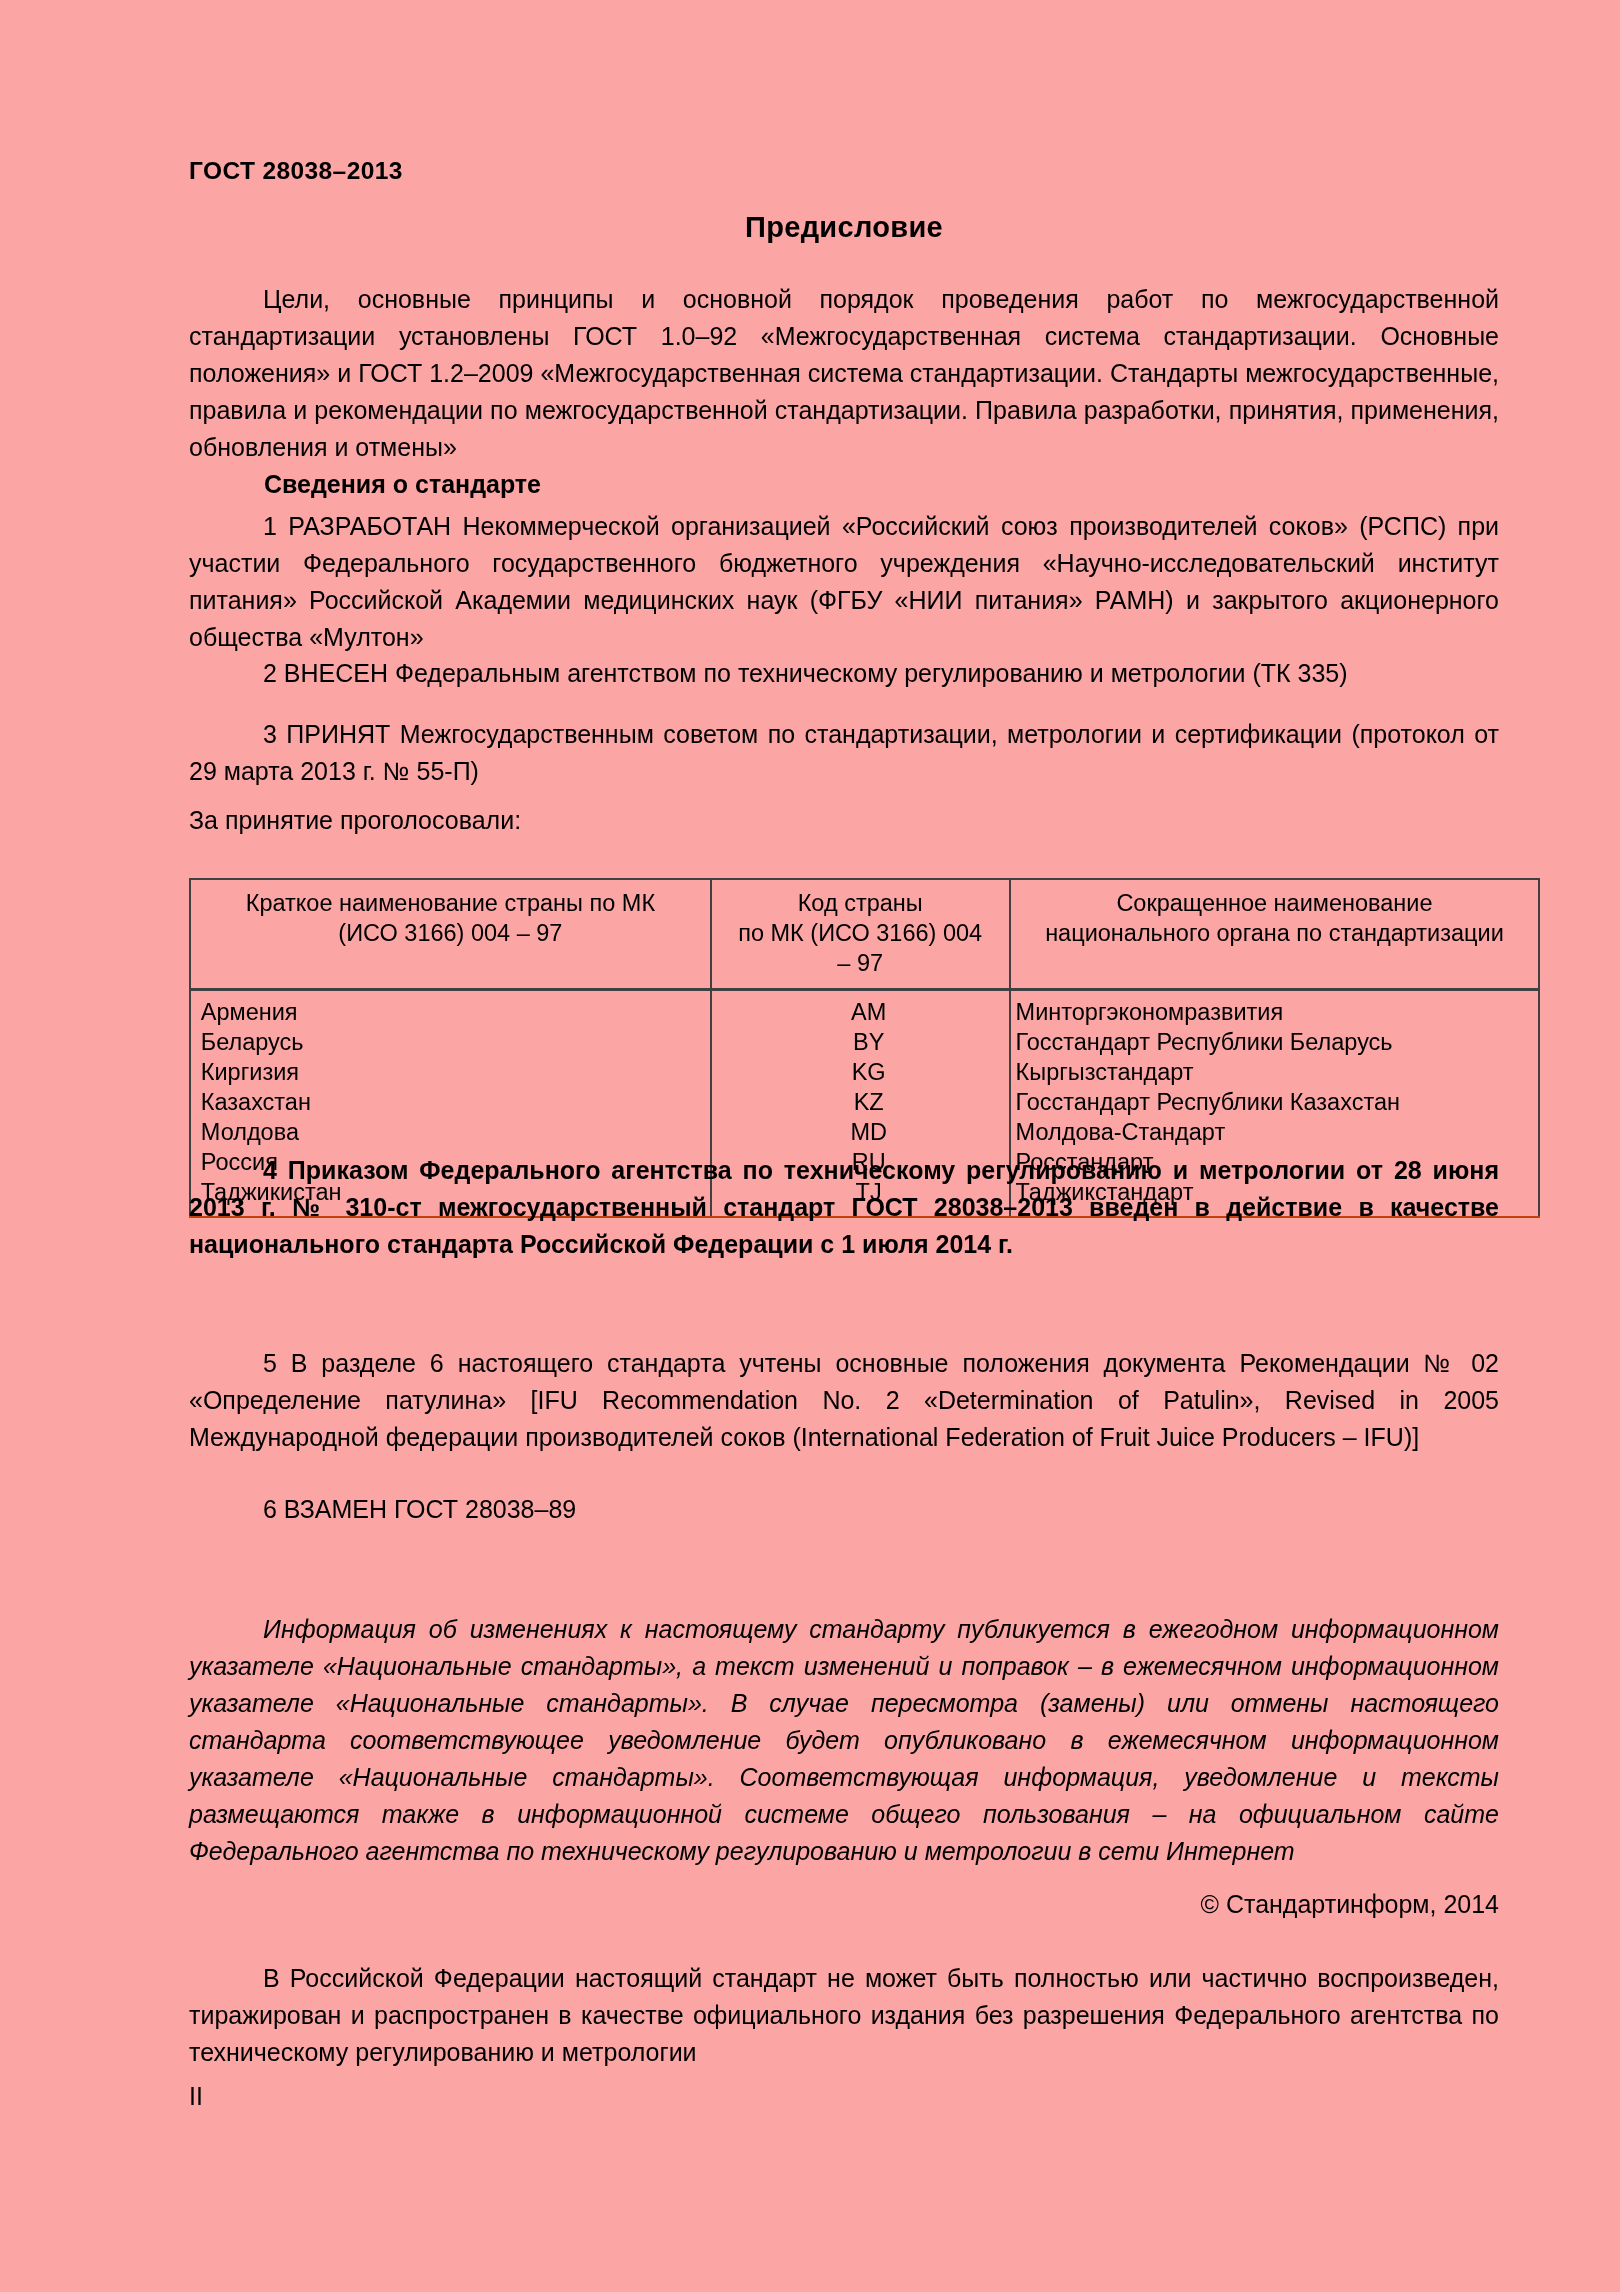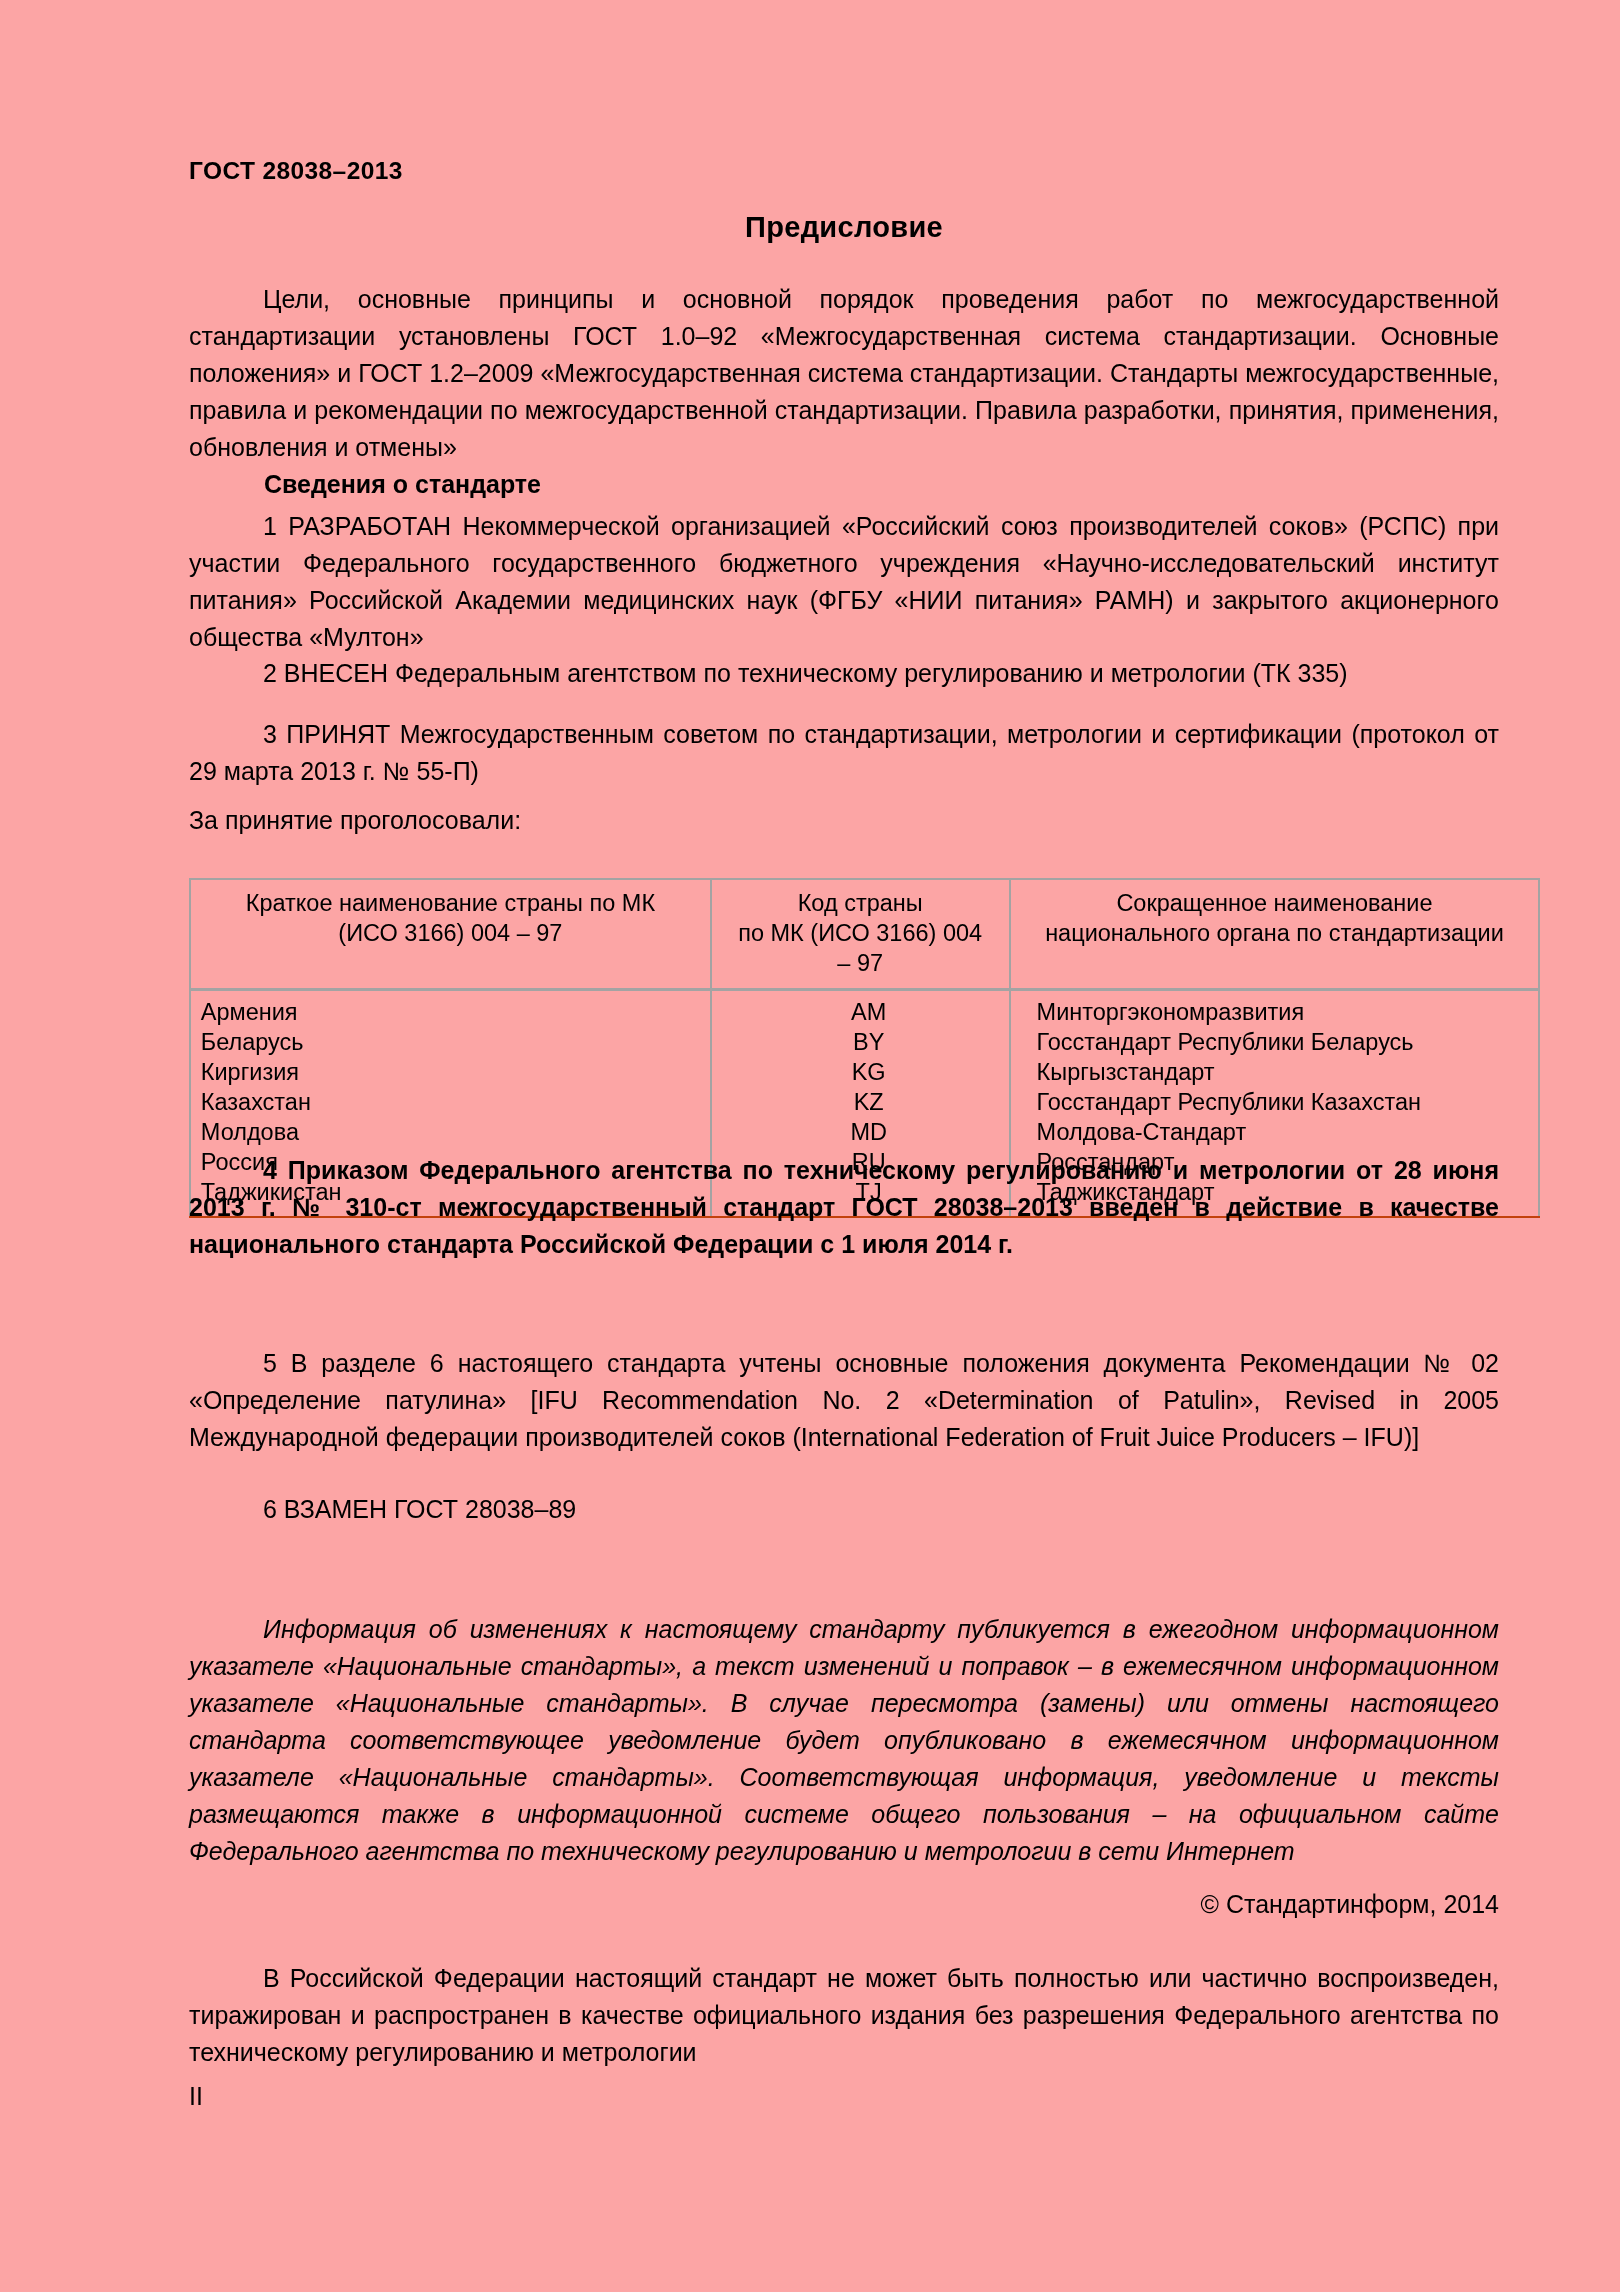--- a/index.html
+++ b/index.html
@@ -94,21 +94,21 @@
     left: 189px;
     top: 878px;
     width: 1311px;
     border-collapse: collapse;
     table-layout: fixed;
     font-size: 23.5px;
     line-height: 30px;
   }
   .vote-table th,
   .vote-table td {
-    border: 2px solid #a3a3a3;
+    border: 2px solid #404040;
     padding: 0;
     vertical-align: top;
     font-weight: normal;
   }
   .vote-table thead th {
     text-align: center;
     padding: 7.8px 5.9px 9.8px 5.9px;
     border-bottom-width: 3.9px;
   }
   .vote-table thead th.col-country { width: 507px; }
@@ -122,21 +122,21 @@
     height: 30px;
     margin-top: 32px;
   }
   .vote-table tbody tr:first-child td { padding-top: 6.9px; }
   .vote-table tbody tr:last-child  td { padding-bottom: 8.8px; }
   .vote-table tbody td.code {
     text-align: center;
     padding-left: 17px;
   }
   .vote-table tbody td.body-name {
-    padding-left: 26px;
+    padding-left: 5px;
   }
   
   .vote-table tbody tr:last-child td { border-bottom: 2px solid #c2410c; }
 </style>
 </head>
 <body>
 
 <div class="page">
 
   <div class="doc-header">ГОСТ 28038–2013</div>

